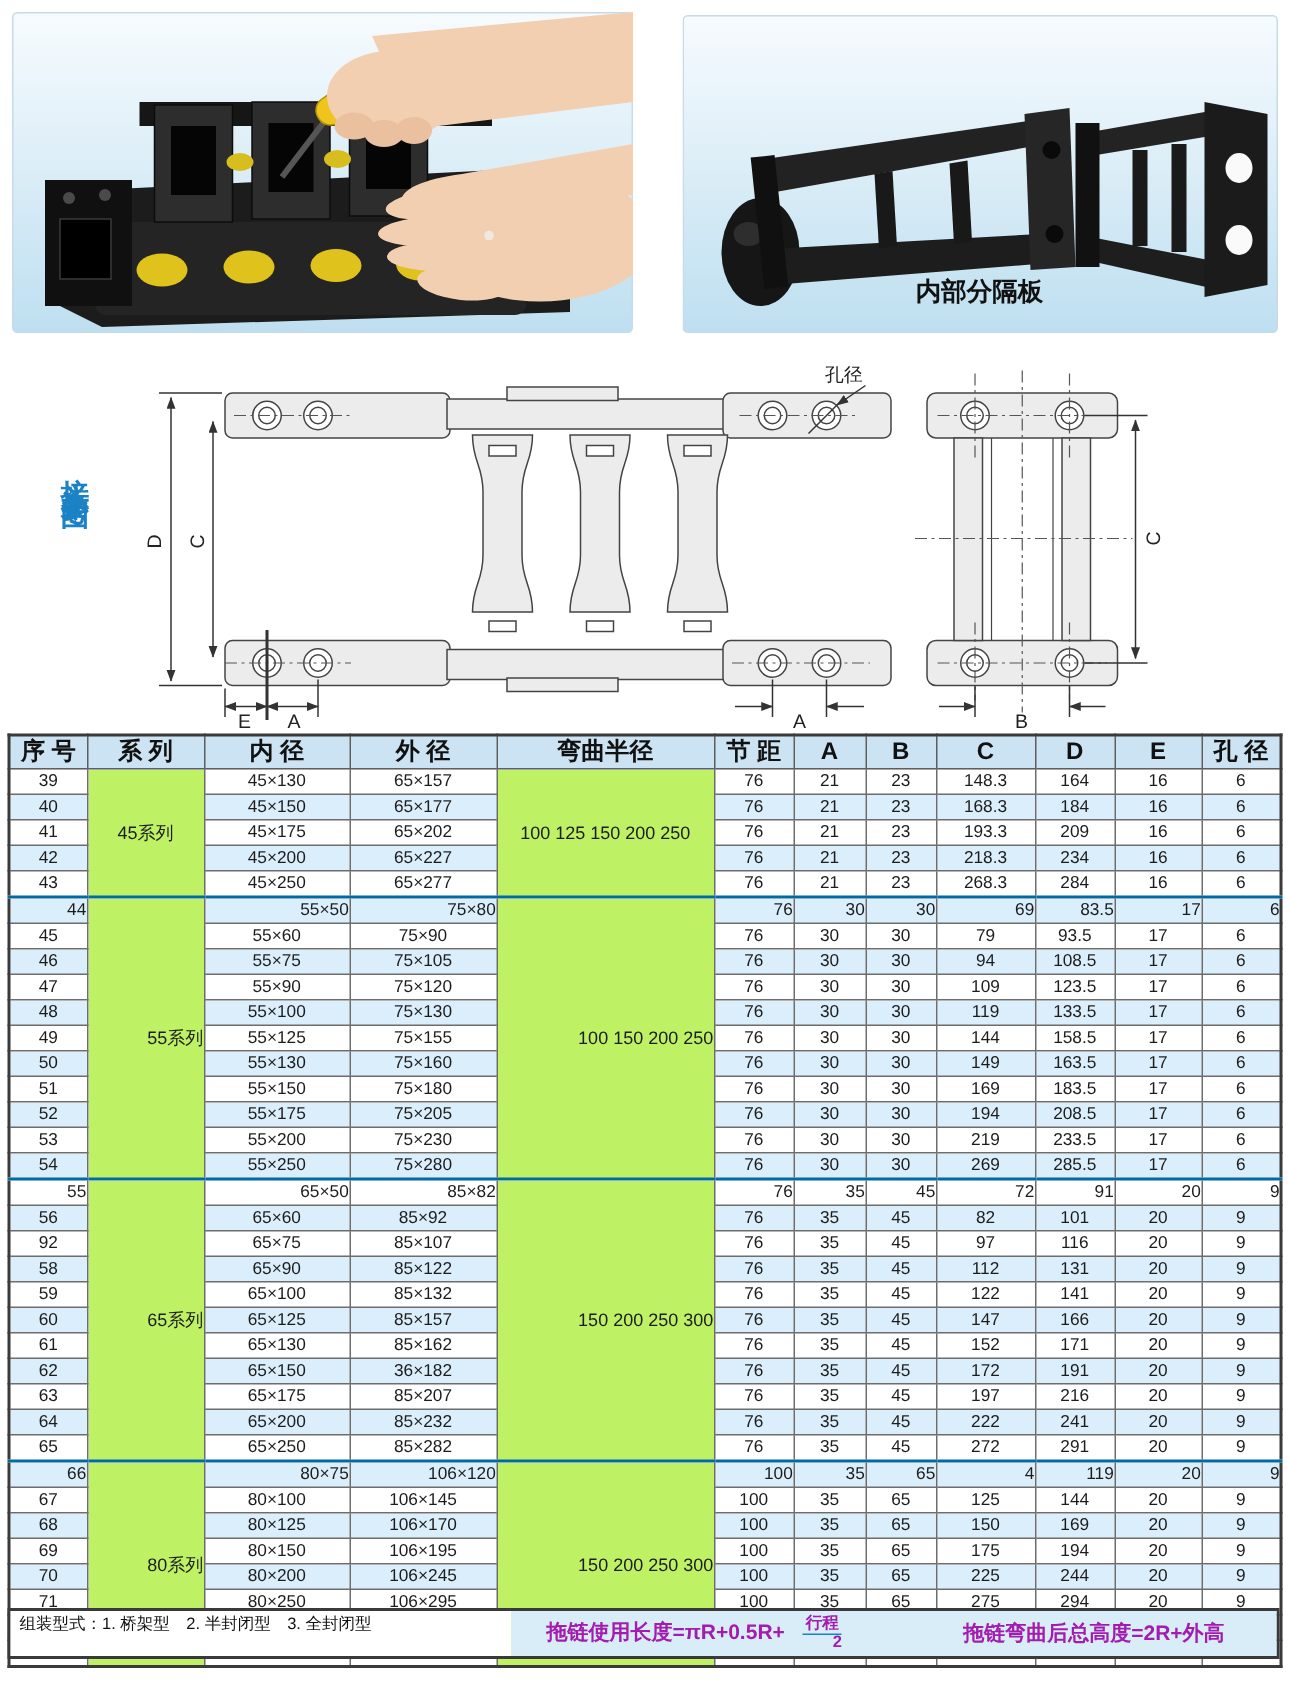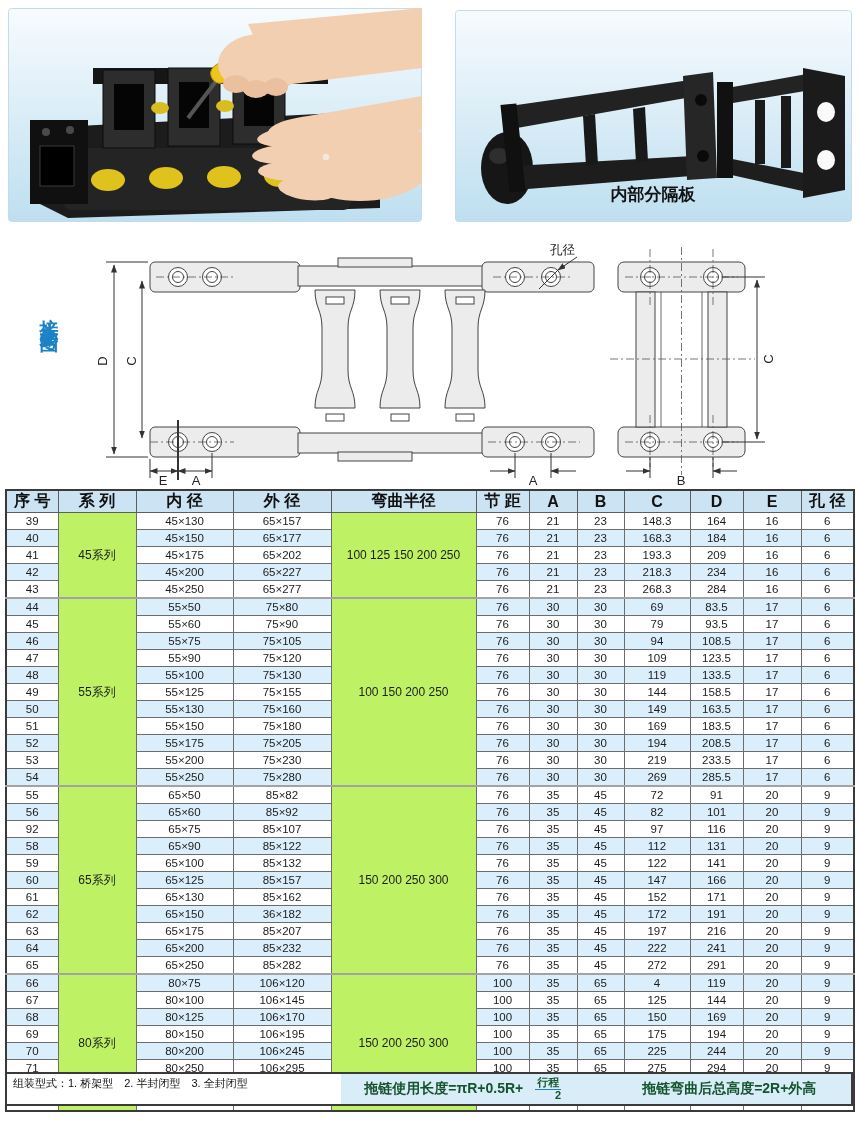--- a/index.html
+++ b/index.html
@@ -25,29 +25,29 @@
   
   table.spec{position:absolute;left:5px;top:489px;width:848px;border-collapse:collapse;
     table-layout:fixed;border:2px solid #3a3a3a;}
   table.spec th{background:#cbe3f2;border:1px solid #5e5e5e;height:20px;
     font-size:16px;font-weight:bold;color:#111;padding:0;text-align:center;}
   table.spec td{border:1px solid #6d6d6d;height:16px;line-height:16px;padding:0;
     font-size:11.5px;color:#1c1c1c;text-align:center;background:#ffffff;
     white-space:nowrap;overflow:hidden;}
   table.spec tr.alt td{background:#dbeefb;}
   table.spec td.merge, table.spec tr.alt td.merge{background:#bef264;font-size:12px;}
-  table.spec tr.gstart td{border-top:2px solid #a3a3a3;}
+  table.spec tr.gstart td{border-top:2px solid #0369a1;text-align:right;}
 
   
   .footer{position:absolute;left:5px;top:1072px;width:844px;height:30px;
     border:2px solid #3a3a3a;display:flex;align-items:stretch;}
   .footer .mats{width:322px;background:#fff;padding:2px 6px 0 6px;
     font-size:11px;line-height:14px;color:#111;}
   .footer .formulas{flex:1;background:#d9edf9;display:flex;align-items:center;
-    color:#14532d;font-weight:bold;gap:23px;}
+    color:#a21caf;font-weight:bold;gap:23px;}
   .formula{flex:1;text-align:center;font-size:14px;white-space:nowrap;}
   .frac{display:inline-flex;flex-direction:column;align-items:flex-end;
     vertical-align:middle;line-height:1.05;font-size:11px;margin-left:12px;}
   .frac .num{border-bottom:1.5px solid #1b82c5;padding:0 2px;}
 </style>
 </head>
 <body>
 
 <div class="page">
 

